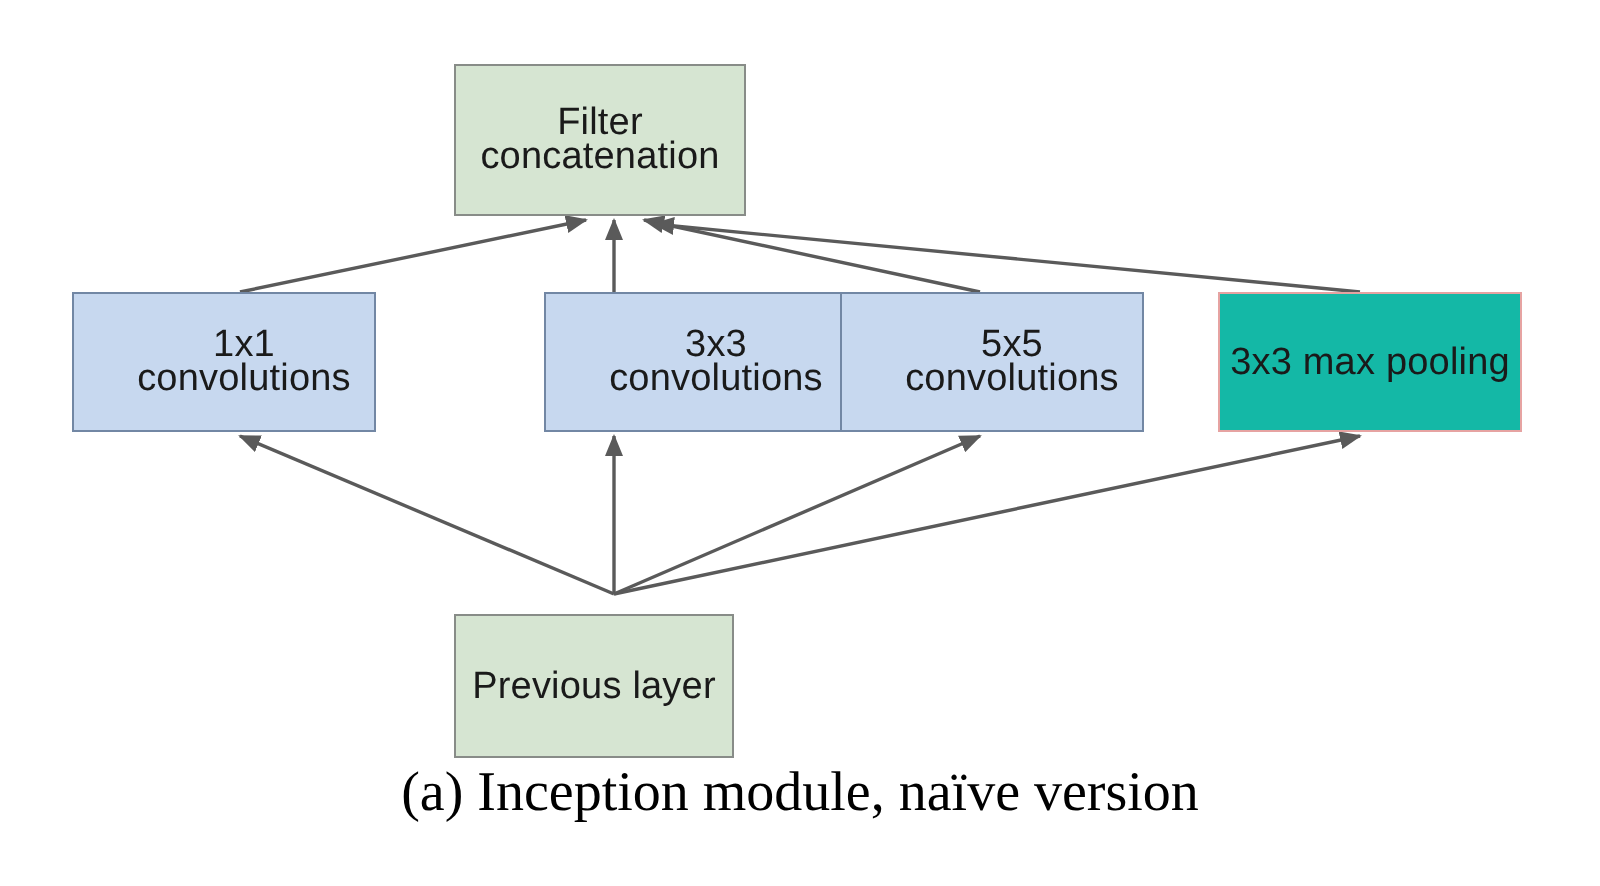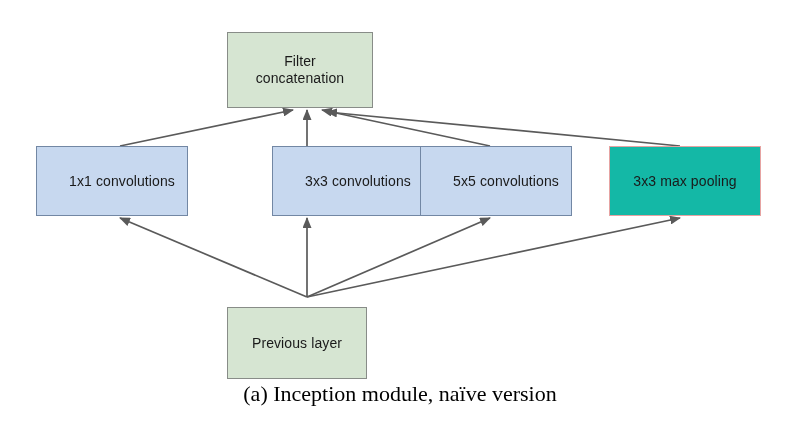--- a/index.html
+++ b/index.html
@@ -43,21 +43,21 @@
 
   
   .node {
     position: absolute;
     box-sizing: border-box;
     display: flex;
     align-items: center;
     justify-content: center;
     text-align: center;
     font-family: "Liberation Sans", sans-serif;
-    font-size: 14px;
+    font-size: 19px;
     line-height: 17px;
     color: #1a1a1a;
     letter-spacing: 0.1px;
     z-index: 3;
   }
 
   .node-green {
     background: #d6e5d2;
     border: 1.6px solid #888c88;
   }
@@ -98,21 +98,21 @@
   }
 
   
   #caption {
     position: absolute;
     left: 0;
     top: 381px;
     width: 800px;
     text-align: center;
     font-family: "Liberation Serif", serif;
-    font-size: 22px;
+    font-size: 28px;
     color: #000000;
     white-space: nowrap;
   }
 </style>
 </head>
 <body>
 
 <div id="figure">
 
   <div id="diagram">

